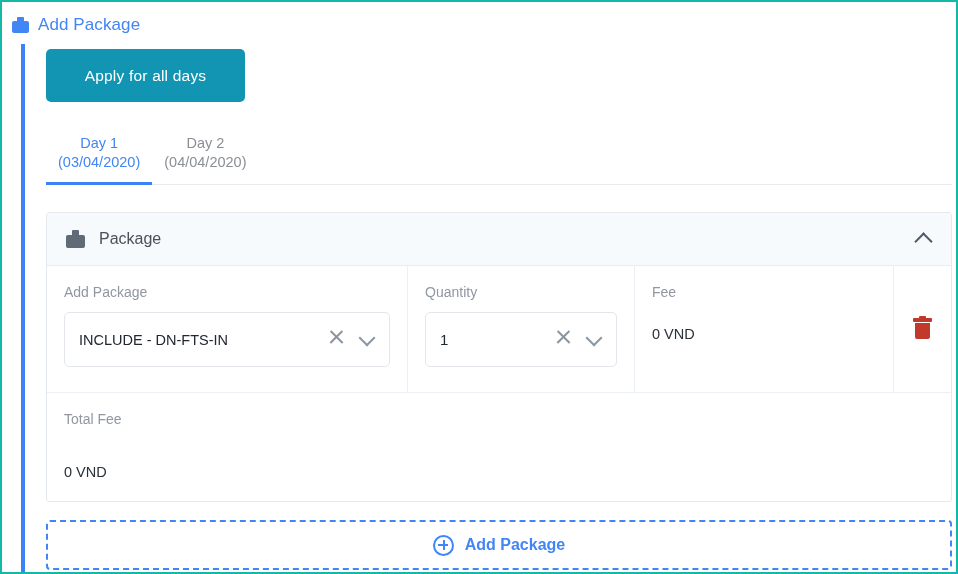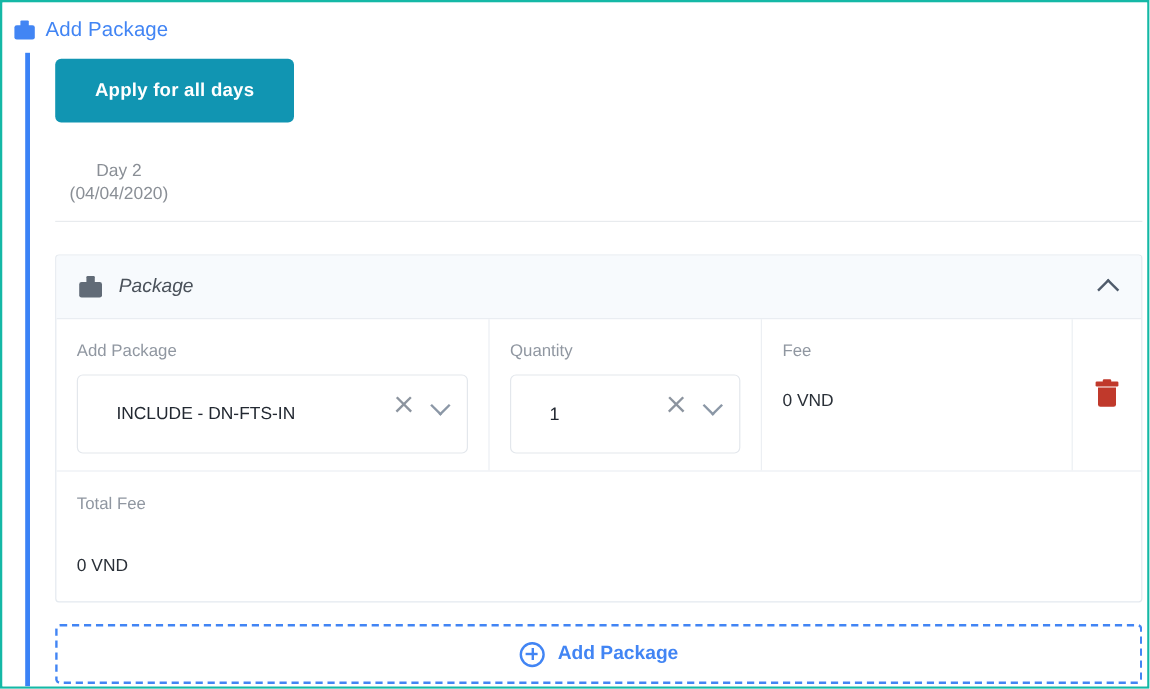--- a/index.html
+++ b/index.html
@@ -127,21 +127,21 @@
     width: 16px; height: 16px;
   }
   .apply-btn {
     flex: 0 0 199px;
     height: 53px;
     background: #1195b2;
     color: #fff;
     border: none;
     border-radius: 5px;
     font-size: 15.5px;
-    font-weight: bold;
+    font-weight: normal;
     font-family: inherit;
     cursor: pointer;
     letter-spacing: .2px;
   }
 
   
   .tabs {
     position: absolute;
     left: 44px;
     top: 128px;
@@ -209,21 +209,20 @@
     position: absolute;
     left: 6px; top: 0;
     width: 7px; height: 6px;
     background: #616b77;
     border-radius: 1px 1px 0 0;
   }
   .card-title {
     font-size: 16px;
     color: #4a515a;
     flex: 1;
-    font-style: italic;
   }
   .chev-up {
     position: relative;
     width: 20px; height: 20px;
     cursor: pointer;
   }
   .chev-up::before {
     content: "";
     position: absolute;
     left: 4px; top: 6px;
@@ -254,27 +253,27 @@
     justify-content: center;
     padding: 0;
   }
   .f-label {
     font-size: 14px;
     color: #9097a1;
     margin-bottom: 12px;
   }
   .f-select {
     position: relative;
-    height: 66px;
+    height: 55px;
     border: 1px solid #e3e7ec;
     border-radius: 5px;
     background: #fff;
     display: flex;
     align-items: center;
-    padding: 0 60px 0 32px;
+    padding: 0 60px 0 14px;
     cursor: pointer;
     text-align: right;
   }
   .f-select .val {
     font-size: 14.5px;
     color: #222831;
     white-space: nowrap;
     overflow: hidden;
     text-overflow: ellipsis;
   }
@@ -407,20 +406,24 @@
       <span class="page-title">Add Package</span>
     </div>
 
     <div class="accent-rail"></div>
 
     <div class="top-row">
       <button class="apply-btn">Apply for all days</button>
     </div>
 
     <div class="tabs">
+      <div class="tab active">
+        <span class="l1">Day 1</span>
+        <span class="l2">(03/04/2020)</span>
+      </div>
       <div class="tab">
         <span class="l1">Day 2</span>
         <span class="l2">(04/04/2020)</span>
       </div>
     </div>
 
     <div class="card">
 
       <div class="card-head">
         <span class="briefcase-gray">

